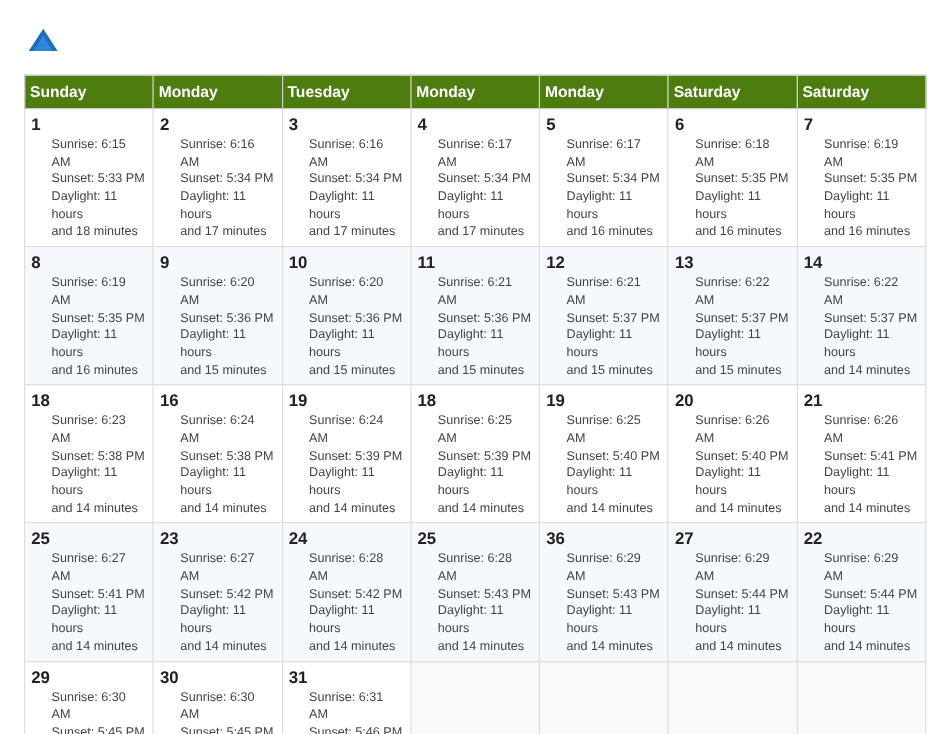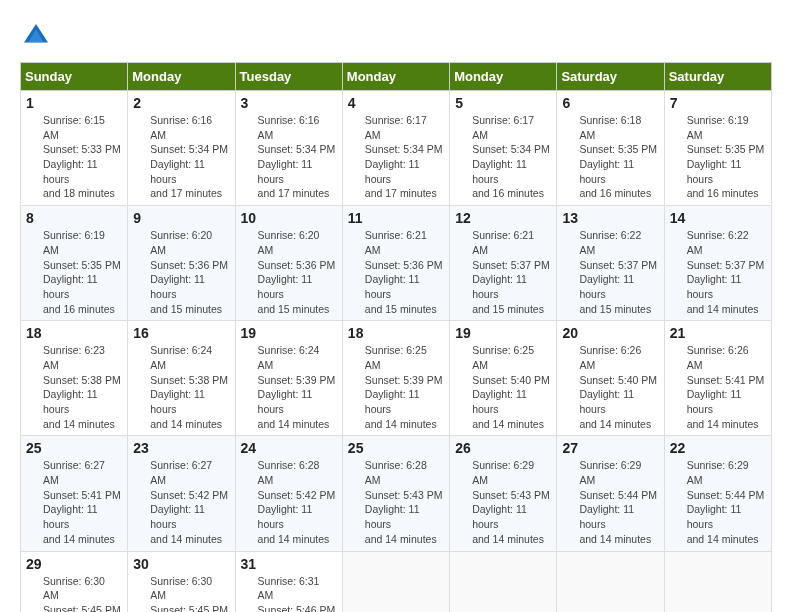--- a/index.html
+++ b/index.html
@@ -222,21 +222,21 @@
         </td>
         <td>
           <span class="day-number">24</span>
 <div class="day-detail">Sunrise: 6:28 AM<br>Sunset: 5:42 PM<br>Daylight: 11 hours<br>and 14 minutes</div>
         </td>
         <td>
           <span class="day-number">25</span>
 <div class="day-detail">Sunrise: 6:28 AM<br>Sunset: 5:43 PM<br>Daylight: 11 hours<br>and 14 minutes</div>
         </td>
         <td>
-          <span class="day-number">26</span>
+          <span class="day-number">36</span>
 <div class="day-detail">Sunrise: 6:29 AM<br>Sunset: 5:43 PM<br>Daylight: 11 hours<br>and 14 minutes</div>
         </td>
         <td>
           <span class="day-number">27</span>
 <div class="day-detail">Sunrise: 6:29 AM<br>Sunset: 5:44 PM<br>Daylight: 11 hours<br>and 14 minutes</div>
         </td>
         <td>
           <span class="day-number">22</span>
 <div class="day-detail">Sunrise: 6:29 AM<br>Sunset: 5:44 PM<br>Daylight: 11 hours<br>and 14 minutes</div>
         </td>

